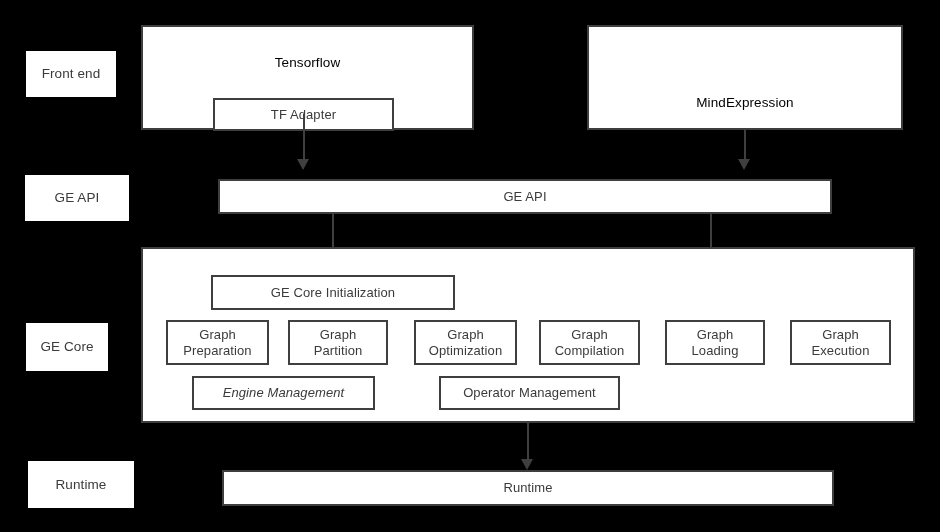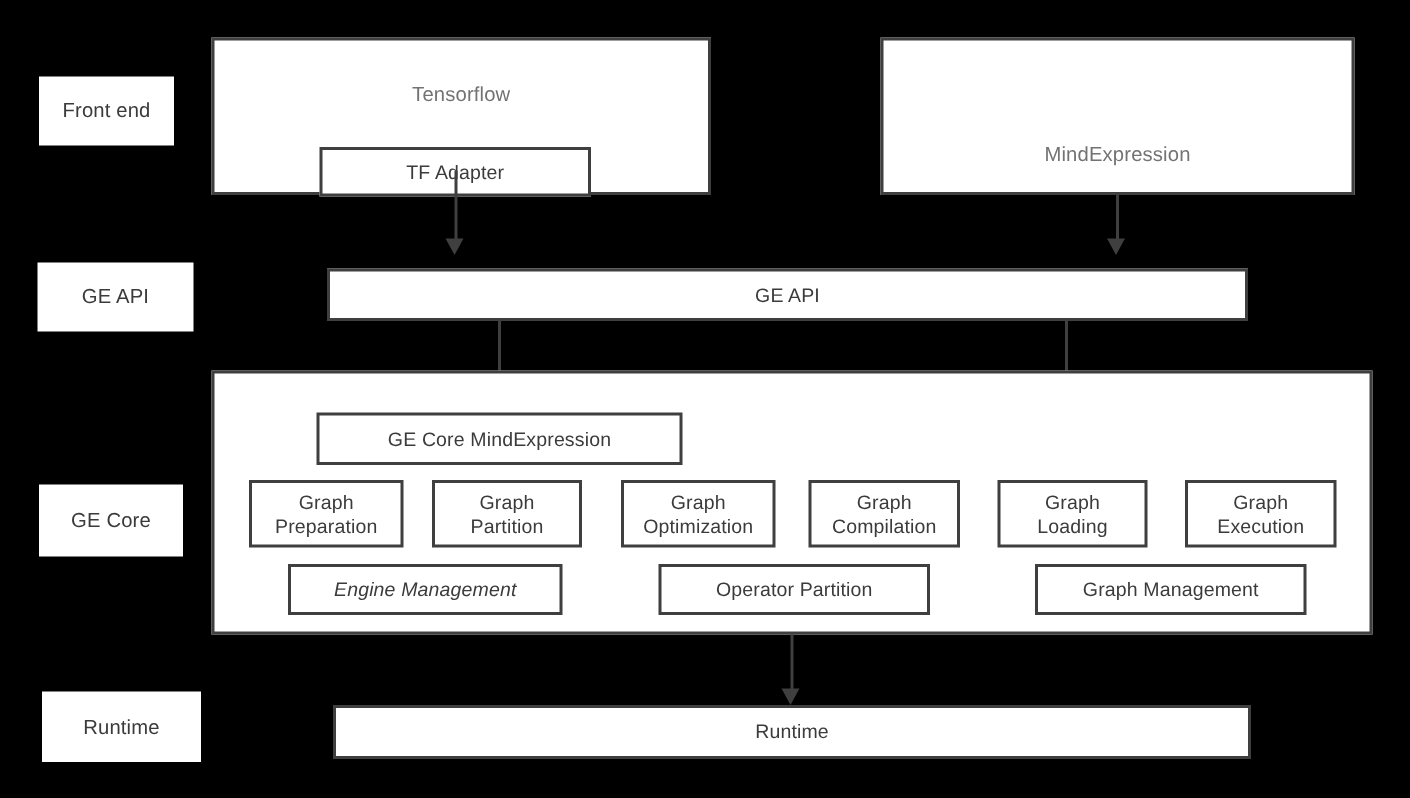--- a/index.html
+++ b/index.html
@@ -40,21 +40,21 @@
 
   
   .container-box {
     border: 2.5px solid #3f3f3f;
     align-items: flex-start;
     justify-content: center;
   }
   .container-box > .container-title {
     margin-top: 28px;
     font-size: 13.5px;
-    color: #737373;
+    color: #000000;
   }
 
   
   .box {
     border: 2.5px solid #3f3f3f;
     font-size: 13px;
   }
   .box.thin {
     border-width: 2px;
   }
@@ -80,21 +80,21 @@
 <div id="stage">
 
   <div class="node layer-label" style="left:26px; top:51px; width:90px; height:46px;">
     <span>Front end</span>
   </div>
 
   <div class="node layer-label" style="left:25px; top:175px; width:104px; height:46px;">
     <span>GE API</span>
   </div>
 
-  <div class="node layer-label" style="left:26px; top:323px; width:96px; height:48px;">
+  <div class="node layer-label" style="left:26px; top:323px; width:82px; height:48px;">
     <span>GE Core</span>
   </div>
 
   <div class="node layer-label" style="left:28px; top:461px; width:106px; height:47px;">
     <span>Runtime</span>
   </div>
 
   <div class="node container-box" style="left:141px; top:25px; width:333px; height:105px;">
     <span class="container-title">Tensorflow</span>
   </div>
@@ -118,21 +118,21 @@
 
   <div class="conn v" style="left:332px; top:214px; height:48px;"></div>
   <div class="arrow-head" style="left:326px; top:260px;"></div>
 
   <div class="conn v" style="left:710px; top:214px; height:48px;"></div>
   <div class="arrow-head" style="left:704px; top:260px;"></div>
 
   <div class="node container-box" style="left:141px; top:247px; width:774px; height:176px;"></div>
 
   <div class="node box" style="left:211px; top:275px; width:244px; height:35px;">
-    <span>GE Core MindExpression</span>
+    <span>GE Core Initialization</span>
   </div>
 
   <div class="node box" style="left:166px; top:320px; width:103px; height:45px;">
     <span>Graph
 Preparation</span>
   </div>
   <div class="node box" style="left:288px; top:320px; width:100px; height:45px;">
     <span>Graph
 Partition</span>
   </div>
@@ -150,24 +150,21 @@
   </div>
   <div class="node box" style="left:790px; top:320px; width:101px; height:45px;">
     <span>Graph
 Execution</span>
   </div>
 
   <div class="node box thin" style="left:192px; top:376px; width:183px; height:34px;font-style:italic;">
     <span>Engine Management</span>
   </div>
   <div class="node box thin" style="left:439px; top:376px; width:181px; height:34px;">
-    <span>Operator Partition</span>
-  </div>
-  <div class="node box thin" style="left:690px; top:376px; width:181px; height:34px;">
-    <span>Graph Management</span>
+    <span>Operator Management</span>
   </div>
 
   <div class="conn v" style="left:527px; top:423px; height:39px;"></div>
   <div class="arrow-head" style="left:521px; top:459px;"></div>
 
   <div class="node box" style="left:222px; top:470px; width:612px; height:36px;">
     <span>Runtime</span>
   </div>
 
 </div>

